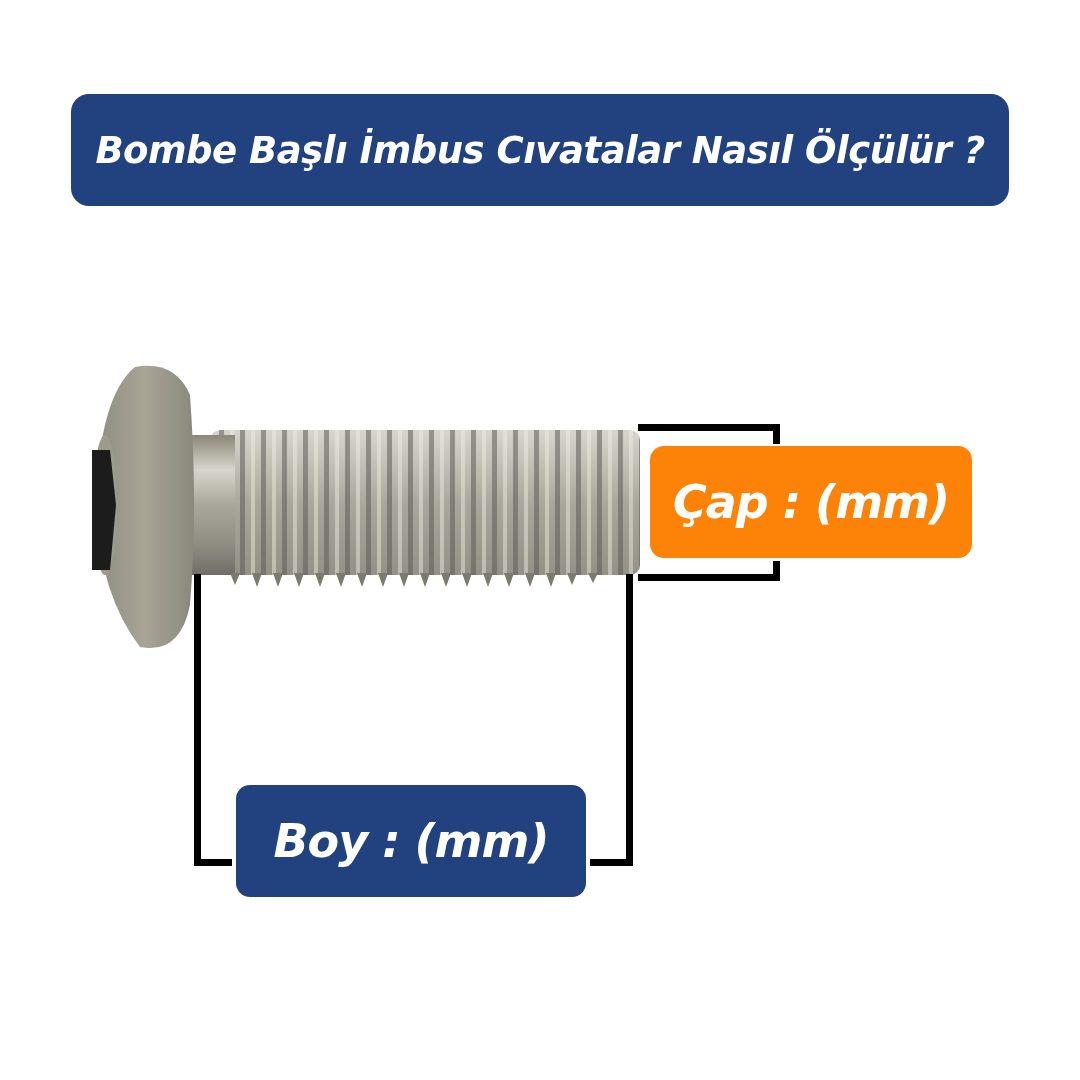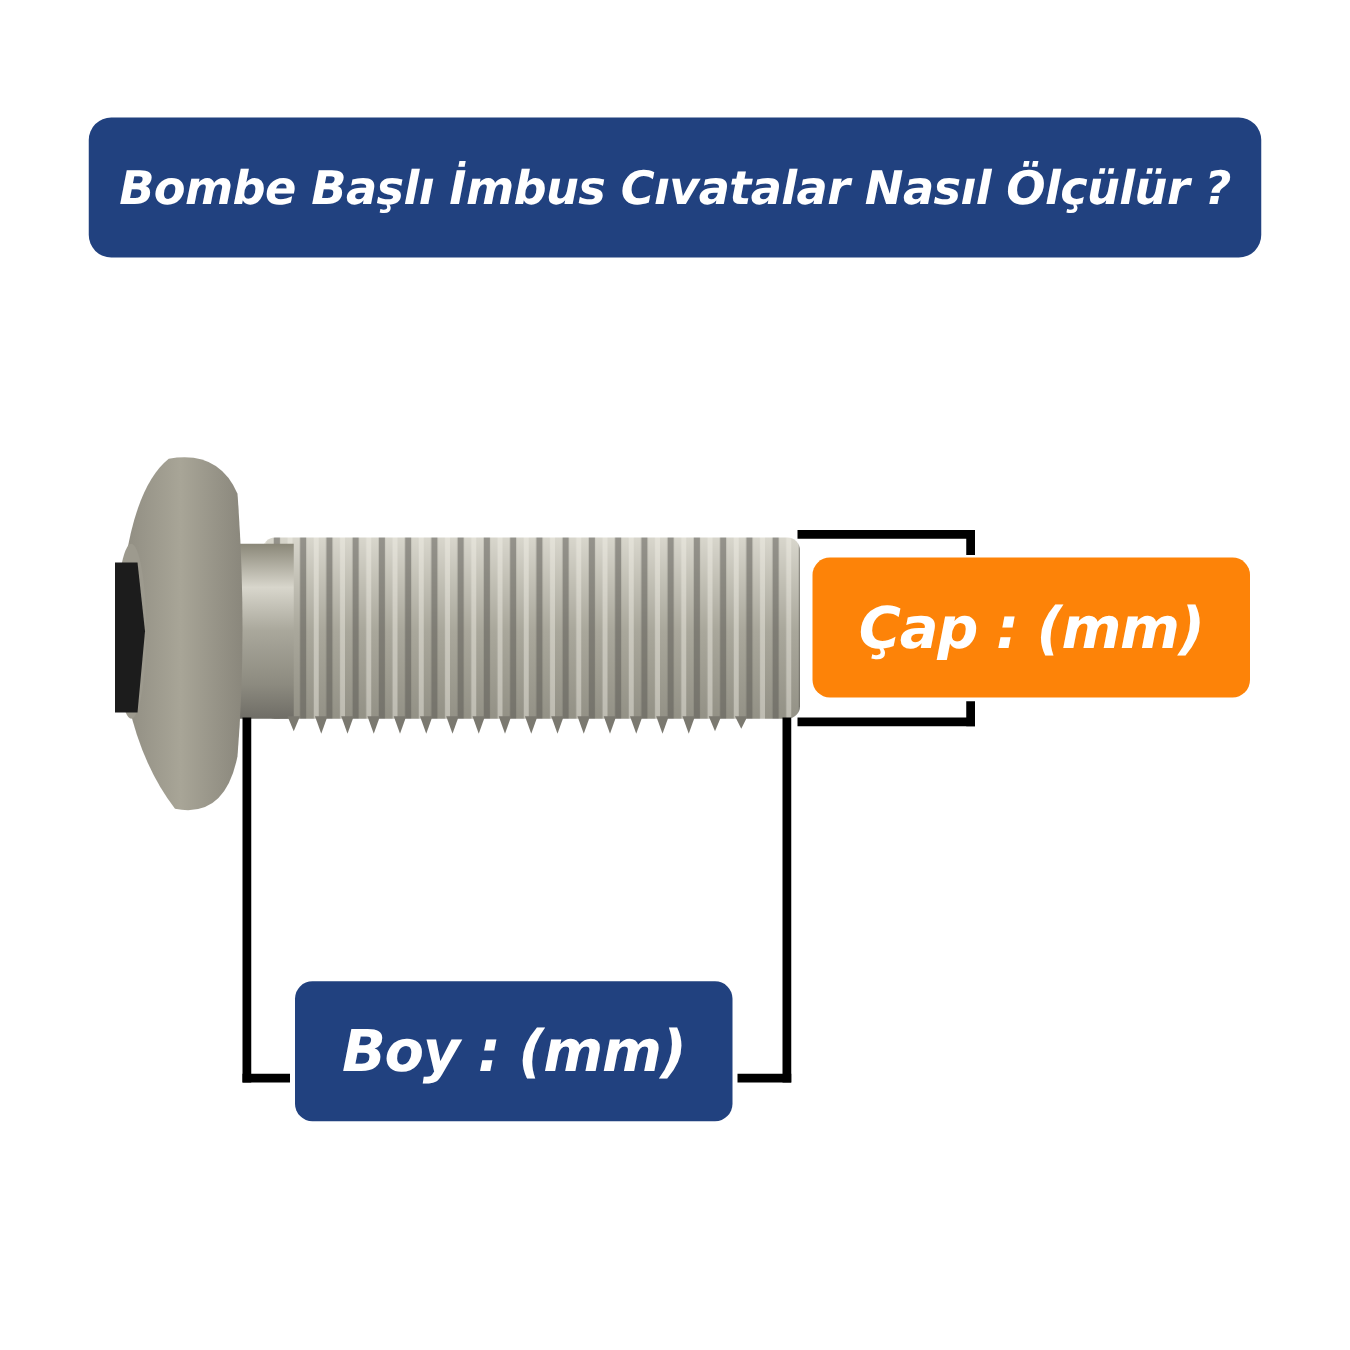--- a/index.html
+++ b/index.html
@@ -9,21 +9,21 @@
     background:#21417f; border-radius:18px;
     display:flex; align-items:center; justify-content:center;margin-top:23px;
   }
   .title-box span {
     color:#ffffff; font-size:37px; font-weight:bold; font-style:italic;
     letter-spacing:-0.5px; font-family:"DejaVu Sans", sans-serif;
   }
   .bolt { position:absolute; left:80px; top:355px; width:580px; height:300px; }
   .line { position:absolute; background:#000000; }
   .cap-box {
-    position:absolute; left:650px; top:446px; width:350px; height:112px;
+    position:absolute; left:650px; top:446px; width:322px; height:112px;
     background:#fd8308; border-radius:14px;
     display:flex; align-items:center; justify-content:center;
   }
   .cap-box span { color:#ffffff; font-size:46px; font-weight:bold; font-style:italic; font-family:"DejaVu Sans", sans-serif; letter-spacing:-1px; }
   .boy-box {
     position:absolute; left:236px; top:785px; width:350px; height:112px;
     background:#21417f; border-radius:14px;
     display:flex; align-items:center; justify-content:center;
   }
   .boy-box span { color:#ffffff; font-size:46px; font-weight:bold; font-style:italic; font-family:"DejaVu Sans", sans-serif; letter-spacing:-1px; }

